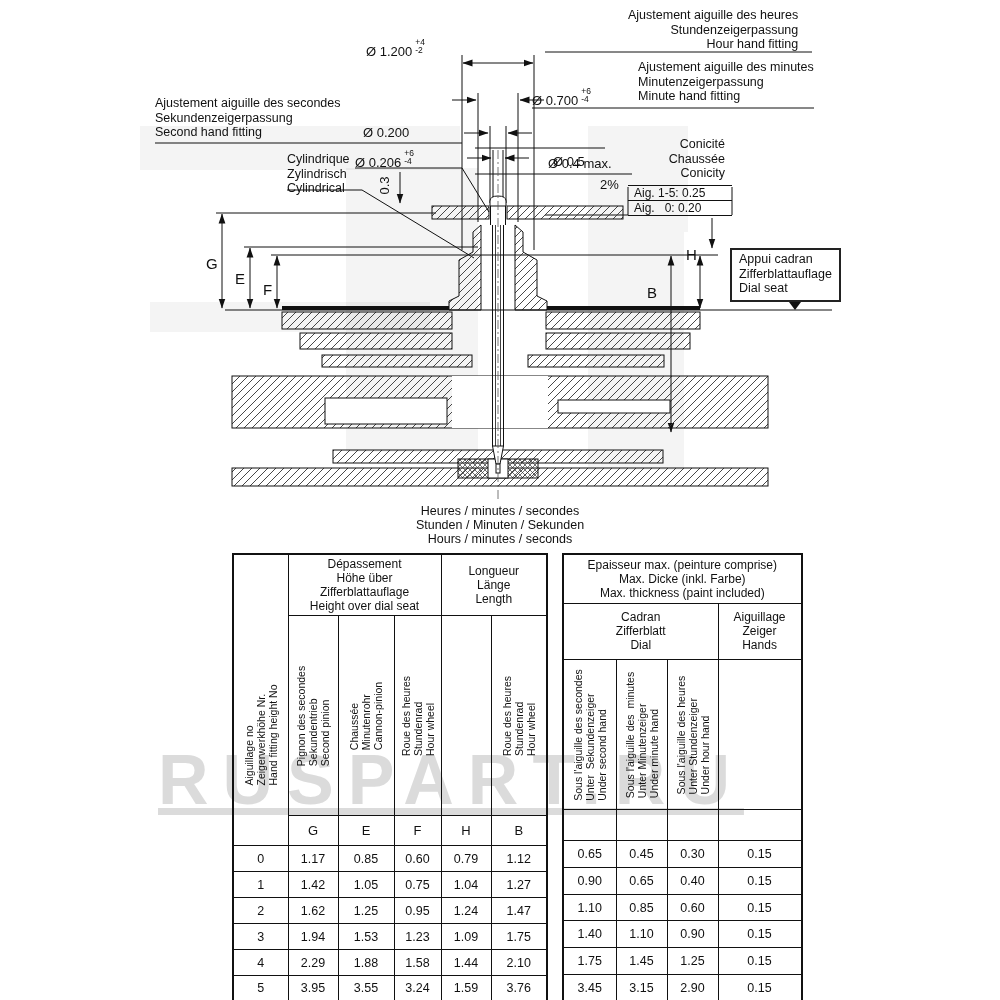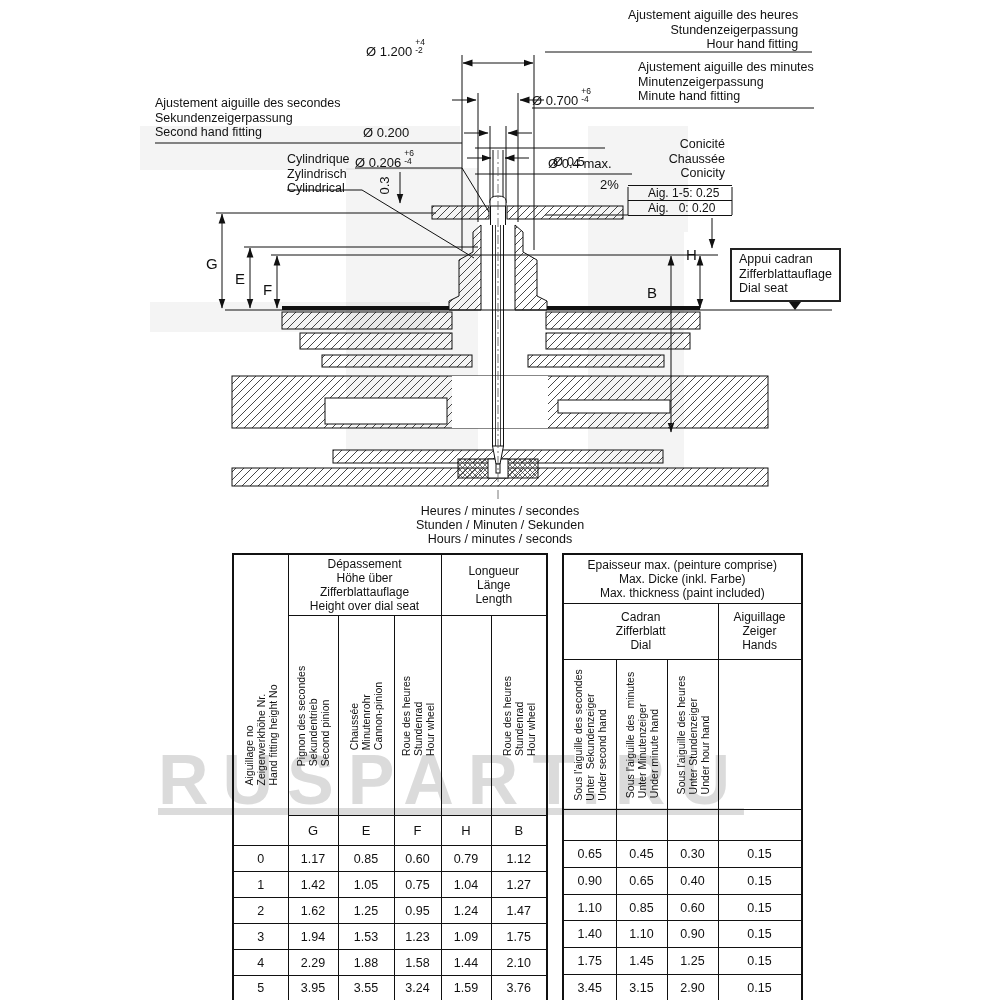--- a/index.html
+++ b/index.html
@@ -17,21 +17,21 @@
   #draw-svg { position:absolute; left:0; top:0; z-index:1; }
   .ann { position:absolute; z-index:2; font-size:12.5px; line-height:14.5px; white-space:nowrap; }
   .dimletter { position:absolute; z-index:2; font-size:15px; }
   .dimlabel { position:absolute; z-index:2; font-size:13px; white-space:nowrap; }
   .tolstack { display:inline-block; vertical-align:3px; margin-left:3px; font-size:8.5px; line-height:8px; text-align:left; }
   .tolstack i { font-style:normal; display:block; }
   #cylindrical-label { }
   #conicity-label { text-align:right; }
   #conicity-box { position:absolute; left:628px; top:185px; width:104px; z-index:2;
                   font-size:12px; line-height:14px; border-top:1.5px solid #111; }
-  #conicity-box .crow { border-bottom:1.5px solid #111; white-space:pre; padding-left:20px; }
+  #conicity-box .crow { border-bottom:1.5px solid #111; white-space:pre; padding-left:6px; }
   #dial-seat-callout { position:absolute; left:730px; top:248px; z-index:2; border:2px solid #222;
                        padding:2px 7px 4px 7px; font-size:12.5px; line-height:14.5px; background:#fff; }
   #caption { position:absolute; left:355px; top:504px; width:290px; text-align:center; z-index:2;
              font-size:12.5px; line-height:14px; }
   .rot90 { transform:rotate(-90deg); transform-origin:center; }
 
   
   #tables { position:absolute; left:232px; top:553px; z-index:1; display:flex; gap:14px; }
   table { border-collapse:collapse; table-layout:fixed; background:transparent; }
   table.spec { border:2px solid #111; }

